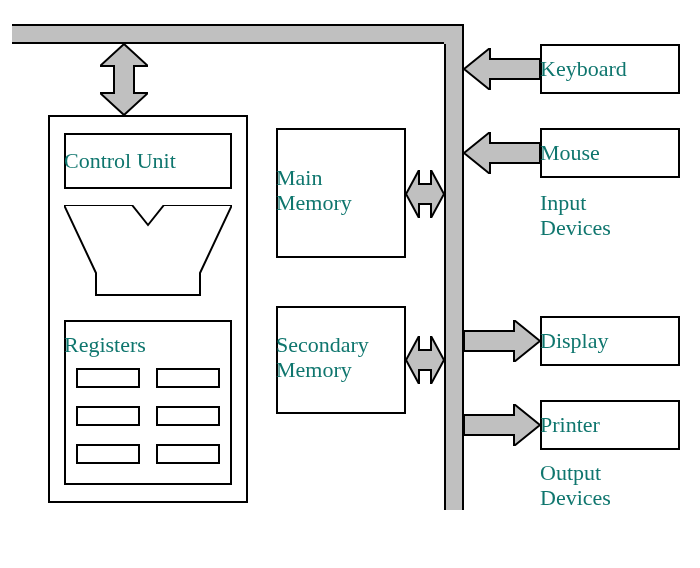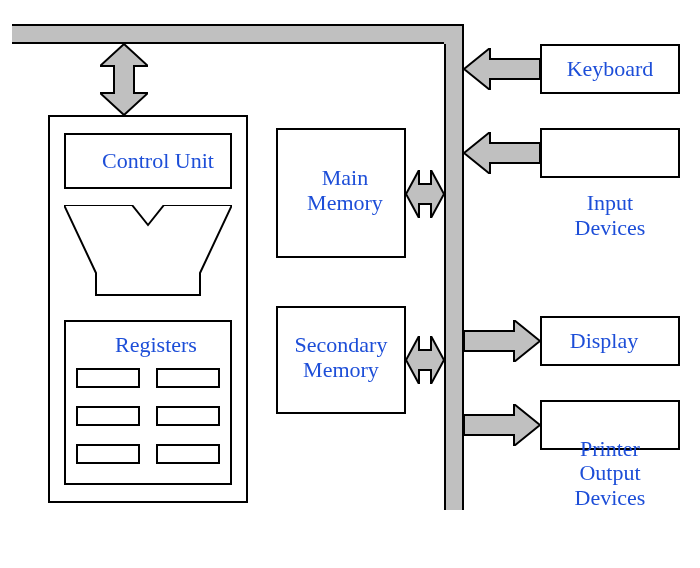--- a/index.html
+++ b/index.html
@@ -15,22 +15,21 @@
     background: #fff;
   }
   .box {
     position: absolute;
     border: 2px solid #000;
     background: #fff;
     box-sizing: border-box;
   }
   .label {
     position: absolute;
-    color: #1d4ed8;
-    text-align: center;
+    color: #0f766e;
     line-height: 1.15;
     white-space: pre;
   }
   .bus-h {
     position: absolute;
     background: #c0c0c0;
     border-top: 2px solid #000;
     border-bottom: 2px solid #000;
     box-sizing: border-box;
   }
@@ -76,52 +75,53 @@
   <div class="box" style="left:64px; top:133px; width:168px; height:56px;"></div>
   <div class="label fs-big" style="left:64px; top:148px; width:188px;">Control Unit</div>
 
   <div class="arrow" style="left:64px; top:205px; width:168px; height:92px;">
     <svg width="168" height="92" viewBox="0 0 168 92">
       <polygon points="0,0 68,0 84,20 100,0 168,0 136,68 136,90 32,90 32,68" fill="#fff" stroke="#000" stroke-width="2"></polygon>
     </svg>
   </div>
 
   <div class="box" style="left:64px; top:320px; width:168px; height:165px;"></div>
-  <div class="label fs-big" style="left:64px; top:332px; width:168px;padding-left:8px;">Registers</div>
+  <div class="label fs-big" style="left:64px; top:332px; width:168px;">Registers</div>
 
   <div class="reg-cell" style="left:76px;  top:368px; width:64px; height:20px;"></div>
   <div class="reg-cell" style="left:156px; top:368px; width:64px; height:20px;"></div>
   <div class="reg-cell" style="left:76px;  top:406px; width:64px; height:20px;"></div>
   <div class="reg-cell" style="left:156px; top:406px; width:64px; height:20px;"></div>
   <div class="reg-cell" style="left:76px;  top:444px; width:64px; height:20px;"></div>
   <div class="reg-cell" style="left:156px; top:444px; width:64px; height:20px;"></div>
 
 
   <div class="box" style="left:276px; top:128px; width:130px; height:130px;"></div>
-  <div class="label fs-big" style="left:288px; top:165px; width:114px;">Main
+  <div class="label fs-big" style="left:276px; top:165px; width:114px;">Main
 Memory</div>
 
   <div class="box" style="left:276px; top:306px; width:130px; height:108px;"></div>
   <div class="label fs-big" style="left:276px; top:332px; width:130px;">Secondary
 Memory</div>
 
 
   <div class="box" style="left:540px; top:44px; width:140px; height:50px;"></div>
   <div class="label fs-big" style="left:540px; top:56px; width:140px;">Keyboard</div>
 
   <div class="box" style="left:540px; top:128px; width:140px; height:50px;"></div>
+  <div class="label fs-big" style="left:540px; top:140px; width:140px;">Mouse</div>
 
   <div class="label fs-big" style="left:540px; top:190px; width:140px;">Input
 Devices</div>
 
   <div class="box" style="left:540px; top:316px; width:140px; height:50px;"></div>
   <div class="label fs-big" style="left:540px; top:328px; width:128px;">Display</div>
 
   <div class="box" style="left:540px; top:400px; width:140px; height:50px;"></div>
-  <div class="label fs-big" style="left:540px; top:412px; width:140px;margin-top:24px;">Printer</div>
+  <div class="label fs-big" style="left:540px; top:412px; width:140px;">Printer</div>
 
   <div class="label fs-big" style="left:540px; top:460px; width:140px;">Output
 Devices</div>
 
   <div class="arrow" style="left:100px; top:44px; width:48px; height:71px;">
     <svg width="48" height="71" viewBox="0 0 48 71">
       <polygon points="24,0 48,22 34,22 34,49 48,49 24,71 0,49 14,49 14,22 0,22" fill="#c0c0c0" stroke="#000" stroke-width="2"></polygon>
     </svg>
   </div>
 

